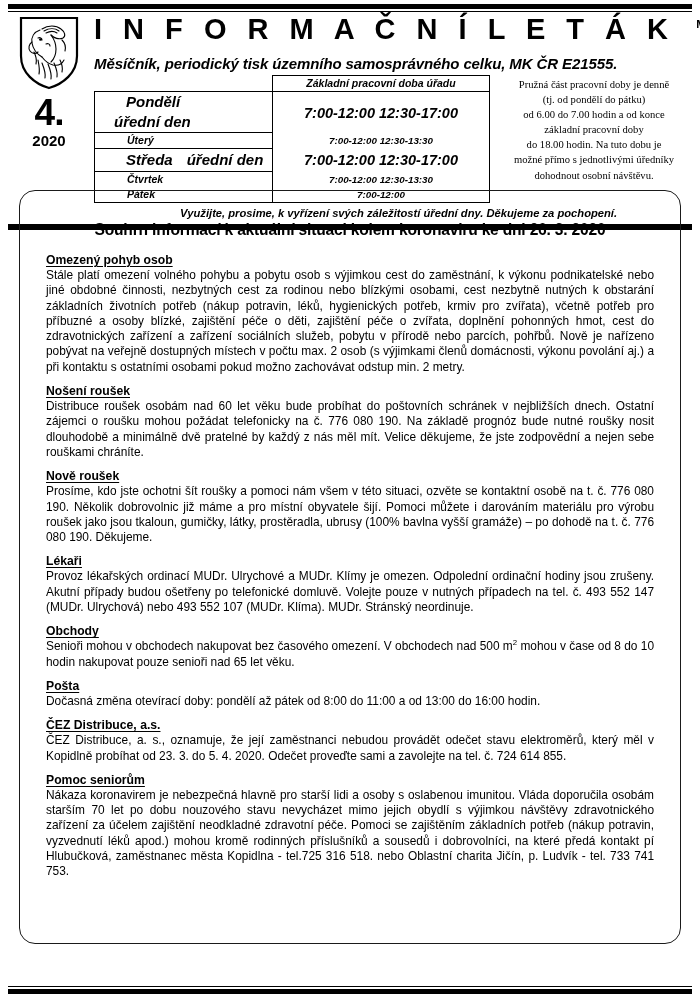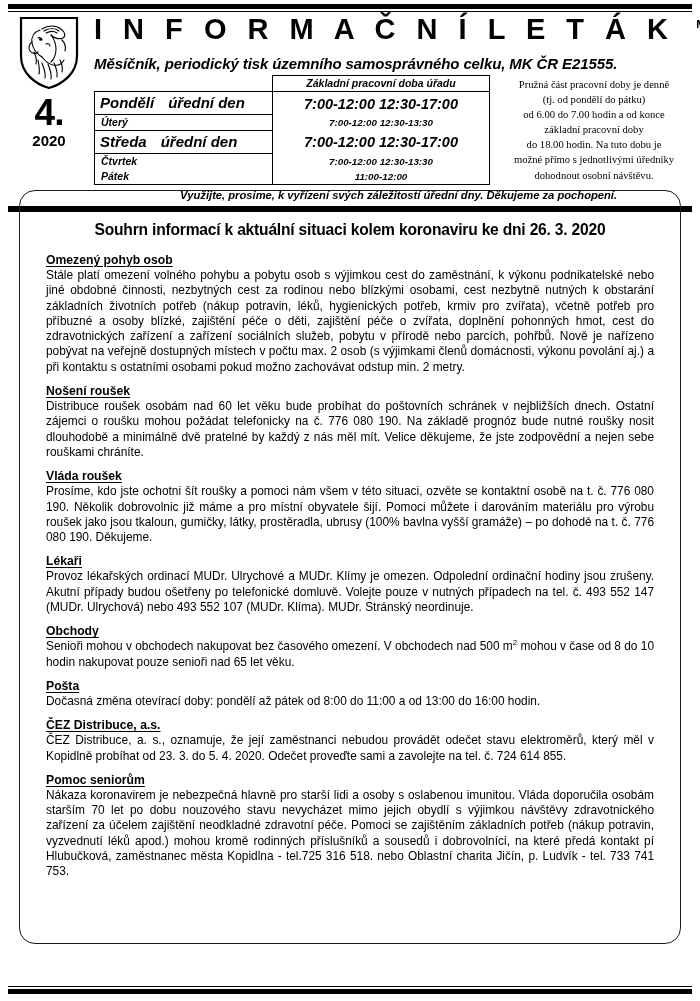--- a/index.html
+++ b/index.html
@@ -156,21 +156,21 @@
   .row-minor .time {
     border-left: 1px solid #000;
     border-right: 1px solid #000;
     text-align: center;
     font-size: 9.8px;
     font-weight: bold;
     height: 15px;
   }
   .row-last .day { border-bottom: 1px solid #000; }
   .row-last .time { border-bottom: 1px solid #000; }
-  .day-name { display: inline-block; }
+  .day-name { display: inline-block; margin-left: 26px; }
   .day-tag { display: inline-block; margin-left: 14px; }
 
   .flex-note {
     flex: 0 0 auto;
     width: 196px;
     font-family: "Liberation Serif", serif;
     font-size: 10.6px;
     line-height: 1.42;
     text-align: center;
     padding-top: 2px;
@@ -319,21 +319,21 @@
               <tr class="row-major">
                 <td class="day"><span class="day-name">Středa</span><span class="day-tag">úřední den</span></td>
                 <td class="time">7:00-12:00 12:30-17:00</td>
               </tr>
               <tr class="row-minor">
                 <td class="day"><span class="day-name">Čtvrtek</span></td>
                 <td class="time">7:00-12:00 12:30-13:30</td>
               </tr>
               <tr class="row-minor row-last">
                 <td class="day"><span class="day-name">Pátek</span></td>
-                <td class="time">11:00-12:00</td>
+                <td class="time">7:00-12:00</td>
               </tr>
             </tbody>
         </table>
       </div>
       <div class="flex-note">
         <div>Pružná část pracovní doby je denně</div>
         <div>(tj. od pondělí do pátku)</div>
         <div>od 6.00 do 7.00 hodin a od konce</div>
         <div>základní pracovní doby</div>
         <div>do 18.00 hodin. Na tuto dobu je</div>
@@ -359,21 +359,21 @@
           <p>Stále platí omezení volného pohybu a pobytu osob s výjimkou cest do zaměstnání, k výkonu podnikatelské nebo jiné obdobné činnosti, nezbytných cest za rodinou nebo blízkými osobami, cest nezbytně nutných k obstarání základních životních potřeb (nákup potravin, léků, hygienických potřeb, krmiv pro zvířata), včetně potřeb pro příbuzné a osoby blízké, zajištění péče o děti, zajištění péče o zvířata, doplnění pohonných hmot, cest do zdravotnických zařízení a zařízení sociálních služeb, pobytu v přírodě nebo parcích, pohřbů. Nově je nařízeno pobývat na veřejně dostupných místech v počtu max. 2 osob (s výjimkami členů domácnosti, výkonu povolání aj.) a při kontaktu s ostatními osobami pokud možno zachovávat odstup min. 2 metry.</p>
         </div>
       </div>
       <div class="section">
         <div class="section-head">Nošení roušek</div>
         <div class="section-body">
           <p>Distribuce roušek osobám nad 60 let věku bude probíhat do poštovních schránek v nejbližších dnech. Ostatní zájemci o roušku mohou požádat telefonicky na č. 776 080 190. Na základě prognóz bude nutné roušky nosit dlouhodobě a minimálně dvě pratelné by každý z nás měl mít. Velice děkujeme, že jste zodpovědní a nejen sebe rouškami chráníte.</p>
         </div>
       </div>
       <div class="section">
-        <div class="section-head">Vláda roušek</div>
+        <div class="section-head">Nově roušek</div>
         <div class="section-body">
           <p>Prosíme, kdo jste ochotni šít roušky a pomoci nám všem v této situaci, ozvěte se kontaktní osobě na t. č. 776 080 190. Několik dobrovolnic již máme a pro místní obyvatele šijí. Pomoci můžete i darováním materiálu pro výrobu roušek jako jsou tkaloun, gumičky, látky, prostěradla, ubrusy (100% bavlna vyšší gramáže) – po dohodě na t. č. 776 080 190.  Děkujeme.</p>
         </div>
       </div>
       <div class="section">
         <div class="section-head">Lékaři</div>
         <div class="section-body">
           <p>Provoz lékařských ordinací MUDr. Ulrychové a MUDr. Klímy je omezen. Odpolední ordinační hodiny jsou zrušeny. Akutní případy budou ošetřeny po telefonické domluvě. Volejte pouze v nutných případech na tel. č. 493 552 147 (MUDr. Ulrychová) nebo 493 552 107 (MUDr. Klíma). MUDr. Stránský neordinuje.</p>
         </div>
       </div>

